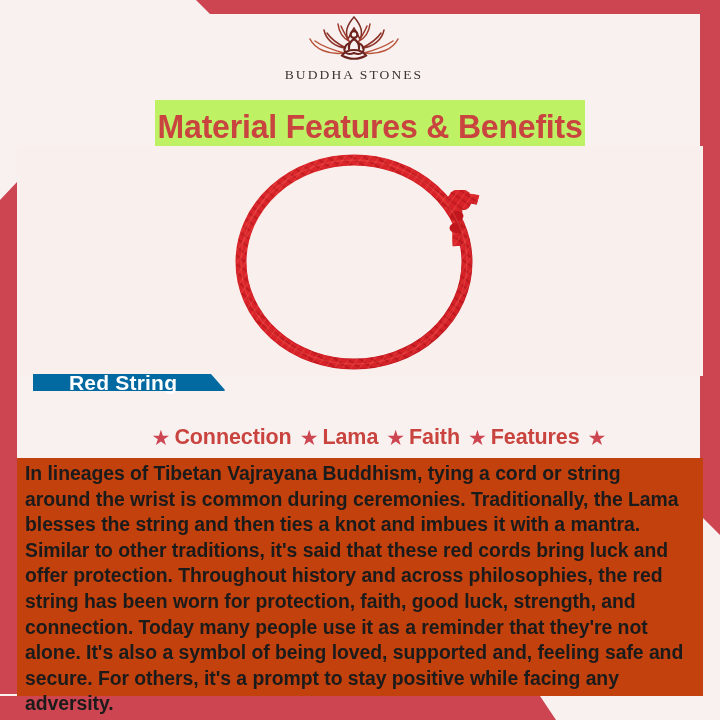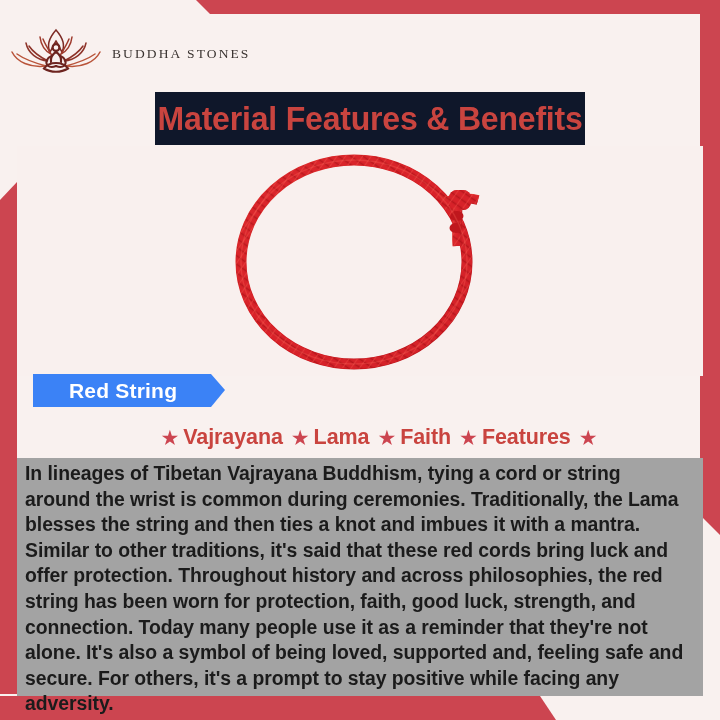--- a/index.html
+++ b/index.html
@@ -29,55 +29,55 @@
   }
   .bar-bottom{
     position:absolute;left:0;bottom:0;width:560px;height:24px;
     background:#cc4550;
     clip-path:polygon(0 0, 540px 0, 556px 24px, 0 24px);
   }
 
   
   .logo-wrap{
     position:absolute;left:0;top:14px;width:708px;height:78px;
-    display:flex;flex-direction:row;align-items:center;justify-content:flex-start;
+    display:flex;flex-direction:column;align-items:center;justify-content:flex-start;
   }
   .logo-mark{width:112px;height:52px;display:block;}
   .logo-word{
     margin-top:1px;
     font-family:"Liberation Serif", serif;
     font-size:13.5px;letter-spacing:2.1px;color:#3a3330;
     font-weight:400;
   }
 
   
   .title-band{
-    position:absolute;left:155px;top:92px;width:430px;height:53px;
-    background:#0f172a;
+    position:absolute;left:155px;top:100px;width:430px;height:53px;
+    background:#bef264;
     display:flex;align-items:center;justify-content:center;
   }
   .title-text{
     font-family:"Liberation Sans Narrow","Liberation Sans",sans-serif;
     font-weight:bold;font-size:33px;color:#c9443f;
     letter-spacing:-0.2px;white-space:nowrap;
     transform:scaleX(0.97);
   }
 
   
   .product-area{
     position:absolute;left:17px;top:146px;width:686px;height:230px;
     background:#f9f0ee;
     display:flex;align-items:center;justify-content:center;
   }
   .bracelet{display:block;}
 
   
   .ribbon{
-    position:absolute;left:33px;top:374px;width:192px;height:33px;
-    background:#3b82f6;
+    position:absolute;left:33px;top:374px;width:192px;height:17px;
+    background:#0369a1;
     clip-path:polygon(0 0, 178px 0, 192px 16px, 178px 33px, 0 33px);
     display:flex;align-items:center;text-align:center;
   }
   .ribbon-label{
     color:#ffffff;font-weight:bold;font-size:21px;
     padding-left:36px;letter-spacing:0.2px;white-space:nowrap;
   }
 
   
   .benefits{
@@ -90,21 +90,21 @@
   }
   .benefit .star{color:#cc4550;font-size:21px;line-height:1;}
   .benefit .label{
     font-family:"Liberation Sans Narrow","Liberation Sans",sans-serif;
     font-weight:bold;font-size:21.5px;color:#c9443f;letter-spacing:-0.1px;
   }
 
   
   .desc{
     position:absolute;left:17px;top:458px;width:686px;height:238px;
-    background:#a3a3a3;
+    background:#c2410c;
     box-sizing:border-box;
     padding:3px 12px 0 8px;
   }
   .desc p{
     margin:0;
     font-family:"Liberation Sans Narrow","Liberation Sans",sans-serif;
     font-weight:bold;
     font-size:19.4px;
     line-height:25.6px;
     color:#1b1b1b;
@@ -193,21 +193,21 @@
     </svg>
   </div>
 
   <div class="ribbon">
     <span class="ribbon-label">Red String</span>
   </div>
 
   <div class="benefits">
     <span class="benefit">
       <span class="star">★</span>
-      <span class="label">Vajrayana</span>
+      <span class="label">Connection</span>
     </span>
     <span class="benefit">
       <span class="star">★</span>
       <span class="label">Lama</span>
     </span>
     <span class="benefit">
       <span class="star">★</span>
       <span class="label">Faith</span>
     </span>
     <span class="benefit">

